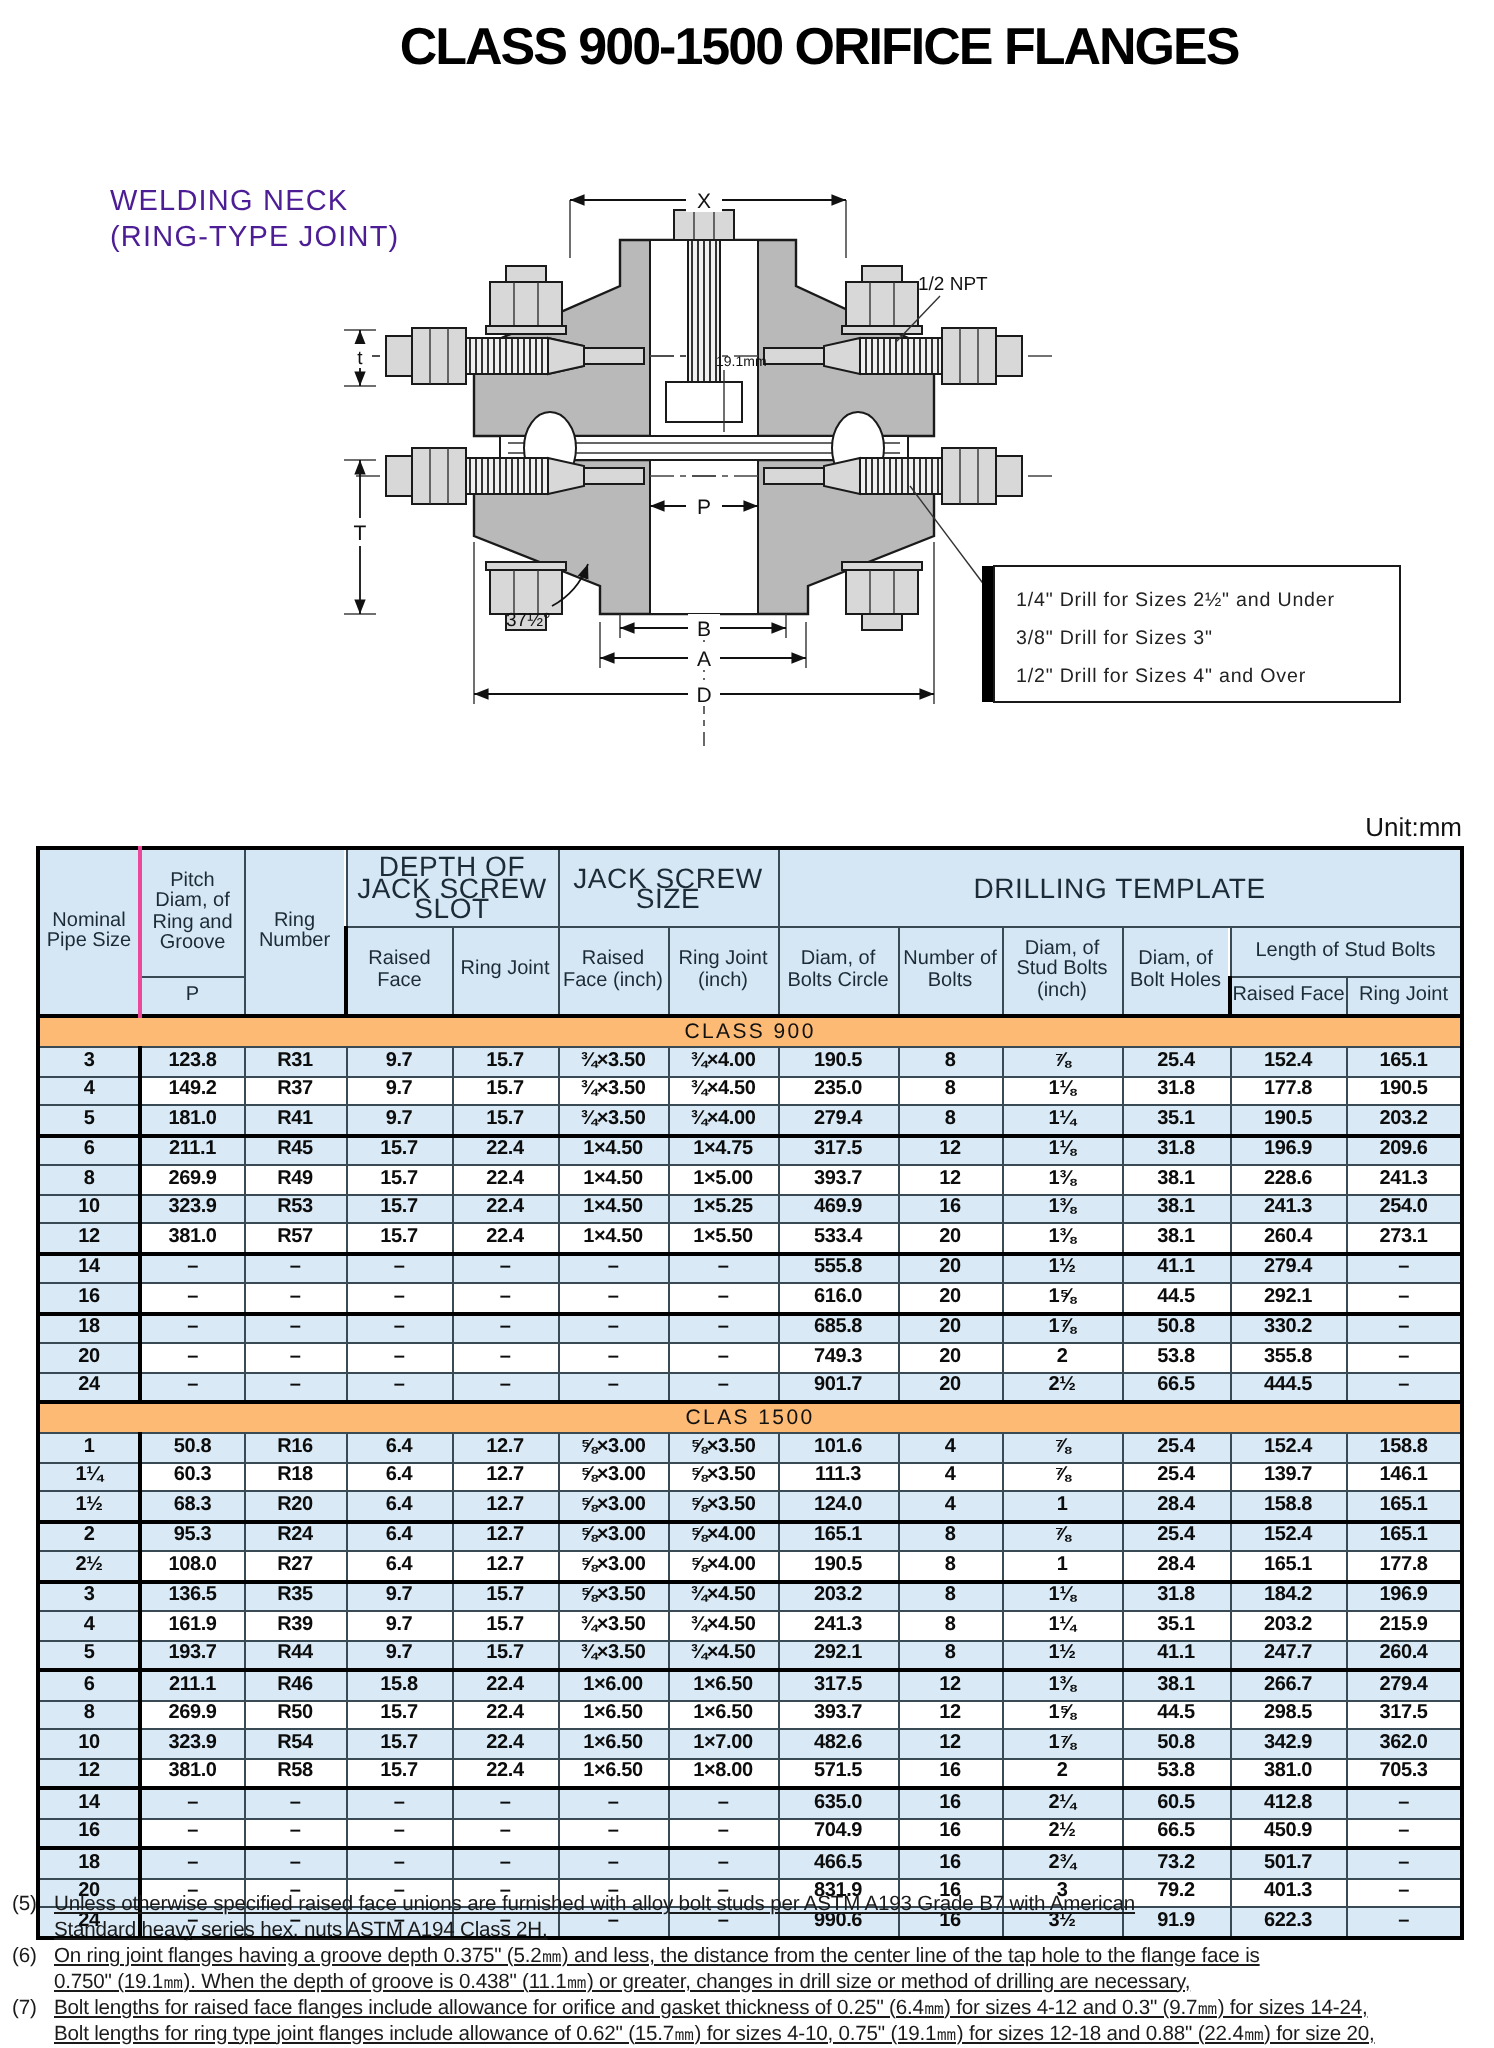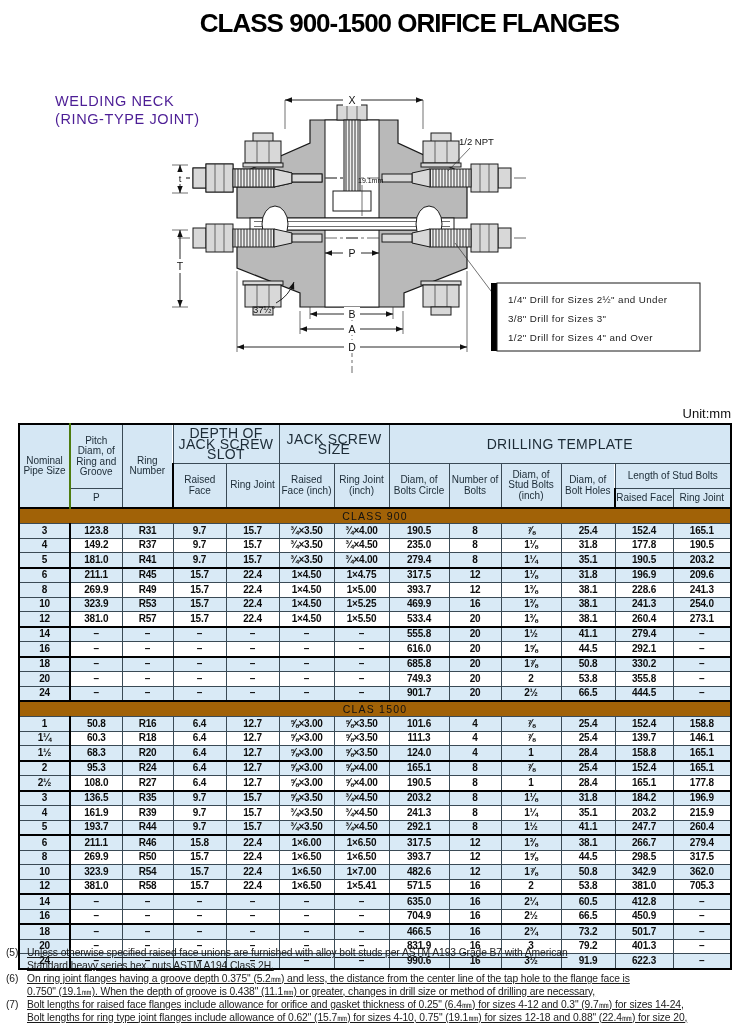--- a/index.html
+++ b/index.html
@@ -35,29 +35,29 @@
     background:#d5e7f4; font-weight:normal; font-size:10px; line-height:10.5px;
     color:#1c2b36;
   }
   .flange thead tr.hr1 th { height:38px; }
   .flange thead tr.hr2 th { height:24px; }
   .flange thead tr.hr3 th { height:18px; }
   .flange thead tr.hr4 th { height:13px; }
   .flange thead th.caps { font-size:14px; letter-spacing:0.3px; }
   .flange thead tr:first-child th { border-top:2px solid #000; }
   .flange thead th:first-child, .flange td:first-child { border-left:2px solid #000; }
-  .flange th.size-head { border-right:2px solid #4d7c0f; }
+  .flange th.size-head { border-right:2px solid #ec4899; }
   .flange tbody td {
     font-size:10px; font-weight:bold; height:13.5px; line-height:12px;
     letter-spacing:-0.2px; color:#0c0c0c;
   }
   .flange tbody td.size-col { background:#d9eaf6; border-right:2px solid #000; }
   .flange tbody tr.shaded td { background:#d9eaf6; }
   .flange tbody tr.section-row td {
-    background:#a16207; font-weight:normal; font-size:10.5px; letter-spacing:1.2px;
+    background:#fdba74; font-weight:normal; font-size:10.5px; letter-spacing:1.2px;
     height:14px; border-top:2px solid #000; color:#111;
   }
   .flange tbody tr.group-end td { border-bottom:2px solid #000; }
   .flange tbody tr:last-child td { border-bottom:2px solid #000; }
 
   .footnotes { position:absolute; top:947px; left:6px; width:738px; font-size:10.3px;
     line-height:12.9px; letter-spacing:-0.1px; color:#1a1a1a; }
   .footnote { display:flex; }
   .fn-num { flex:0 0 21px; }
   .fn-text { flex:1; white-space:pre-line;text-decoration:underline; }
@@ -624,21 +624,21 @@
           <td>342.9</td>
           <td>362.0</td>
         </tr>
         <tr class="group-end">
           <td class="size-col">12</td>
           <td>381.0</td>
           <td>R58</td>
           <td>15.7</td>
           <td>22.4</td>
           <td>1×6.50</td>
-          <td>1×5.41</td>
+          <td>1×8.00</td>
           <td>571.5</td>
           <td>16</td>
           <td>2</td>
           <td>53.8</td>
           <td>381.0</td>
           <td>705.3</td>
         </tr>
         <tr class="shaded">
           <td class="size-col">14</td>
           <td>–</td>

